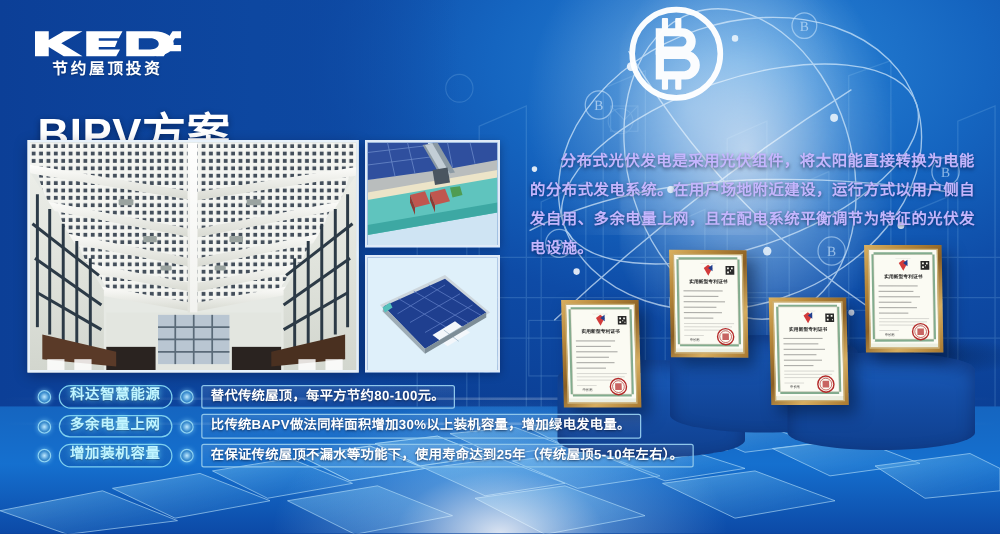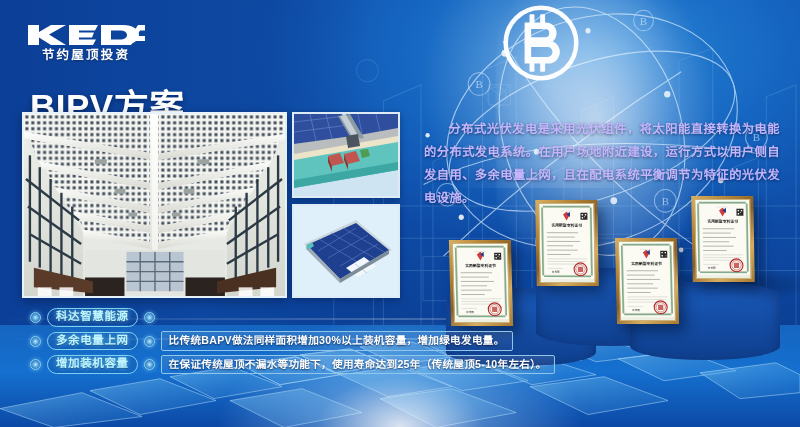--- a/index.html
+++ b/index.html
@@ -665,20 +665,21 @@
     </div>
       </div>
   </div>
 
   <div class="bullets">
 
     <div class="brow">
       <span class="dot"></span>
       <span class="pill">科达智慧能源</span>
       <span class="dot dot2"></span>
+      <span class="desc">替代传统屋顶，每平方节约80-100元。</span>
     </div>
 
     <div class="brow">
       <span class="dot"></span>
       <span class="pill">多余电量上网</span>
       <span class="dot dot2"></span>
       <span class="desc">比传统BAPV做法同样面积增加30%以上装机容量，增加绿电发电量。</span>
     </div>
 
     <div class="brow">

